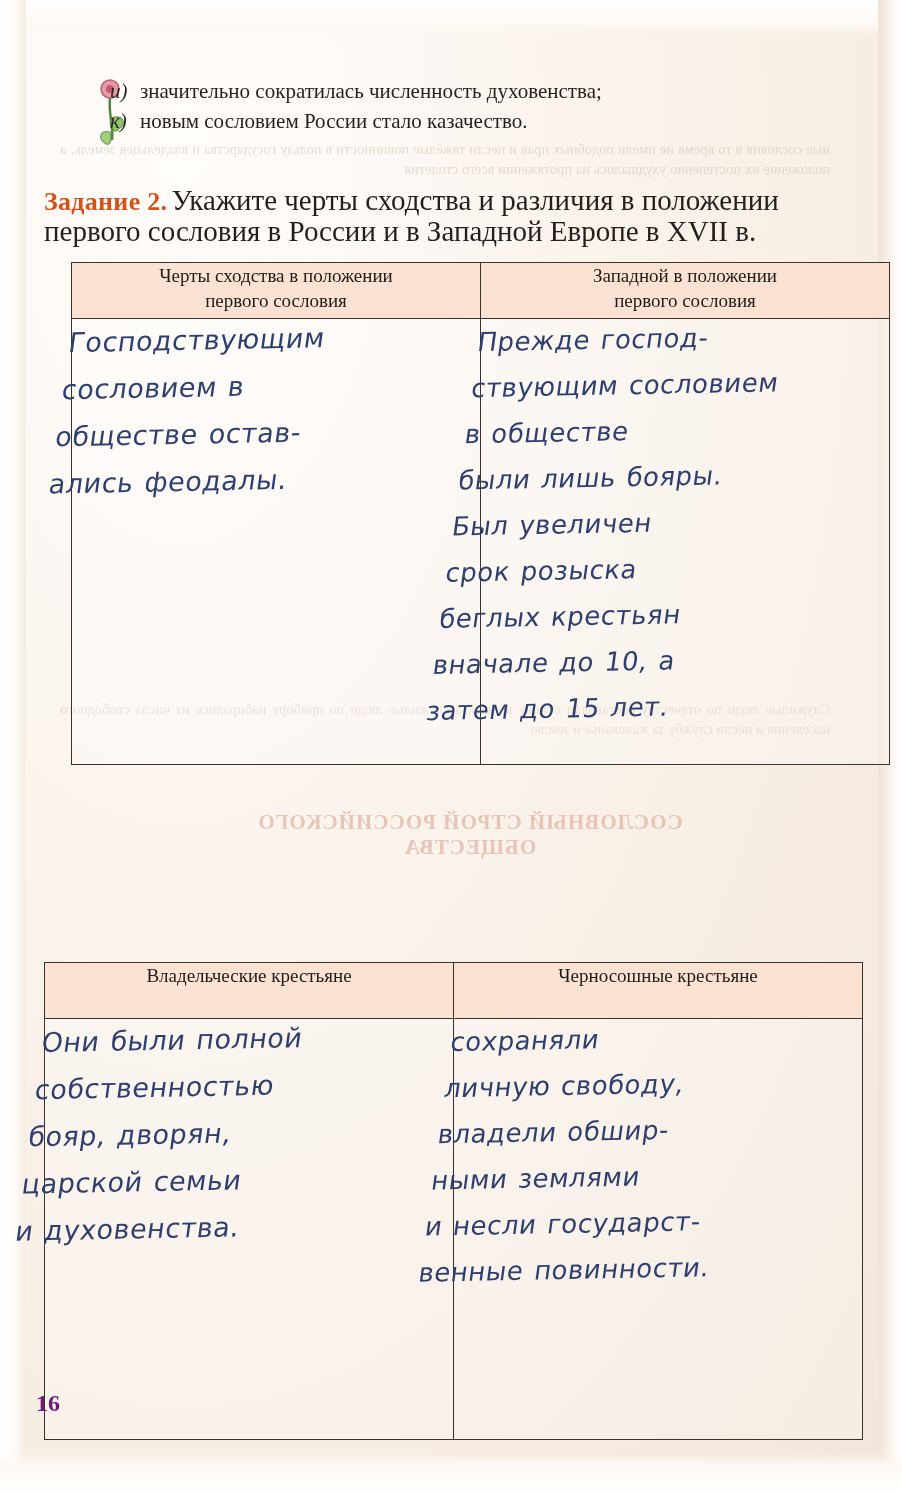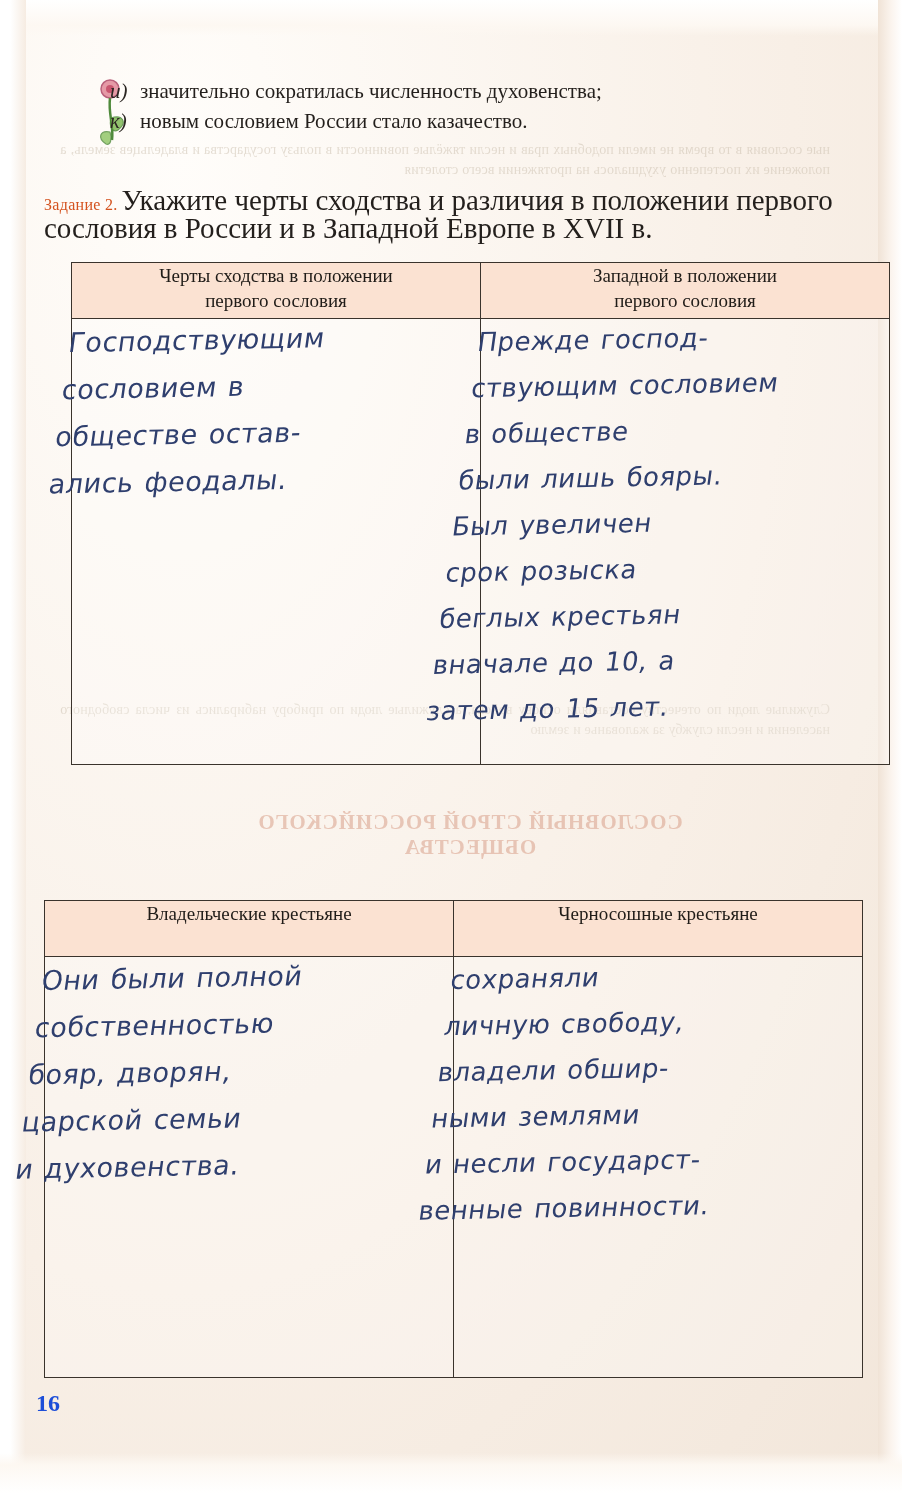--- a/index.html
+++ b/index.html
@@ -113,22 +113,22 @@
     pointer-events: none;
   }
   
   .task {
     position: absolute;
     width: 790px;
     left: 44px;
   }
   .task-label {
     color: #d4521e;
-    font-weight: normal;
-    font-size: 16px;
+    font-weight: bold;
+    font-size: 26px;
     letter-spacing: .3px;
   }
   .task-text {
     font-size: 29px;
     line-height: 28px;
     color: #231f1c;
   }
   #task2 { top: 186px; }
   #task3 { top: 838px; }
 
@@ -177,31 +177,31 @@
     white-space: pre-wrap;
     word-spacing: 2px;
   }
   .hand.wide {
     font-size: 26px;
     line-height: 46px;
   }
   #table2 { left: 44px; top: 262px; width: 818px; margin-left: 27px; }
   #table2 col.c1 { width: 409px; }
   #table2 col.c2 { width: 409px; }
-  #table3 { left: 44px; top: 900px; width: 818px; padding-left: 44px; }
+  #table3 { left: 44px; top: 962px; width: 818px; padding-left: 44px; }
   #table3 col.c1 { width: 409px; }
   #table3 col.c2 { width: 409px; }
 
   .page-number {
     position: absolute;
     left: 36px;
     top: 1390px;
     font-size: 24px;
     font-weight: bold;
-    color: #1d4ed8;
+    color: #701a75;
     font-family: "Liberation Serif", serif;
   }
 </style>
 </head>
 <body>
 
 <div class="page">
   <div class="paper-bg"></div>
 
   <div class="ghost ghost-block-a">ные сословия в то время не имели подобных прав и несли тяжёлые повинности в пользу государства и владельцев земель, а положение их постепенно ухудшалось на протяжении всего столетия</div>

